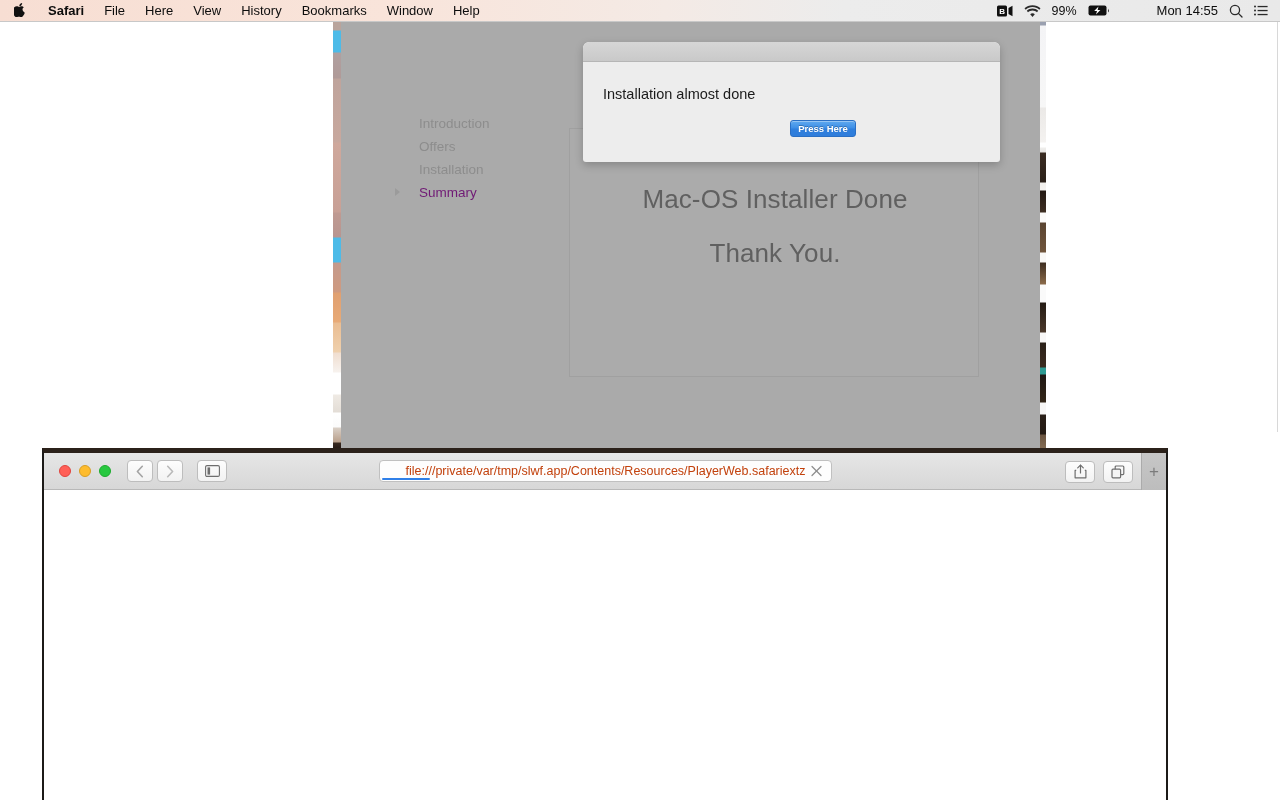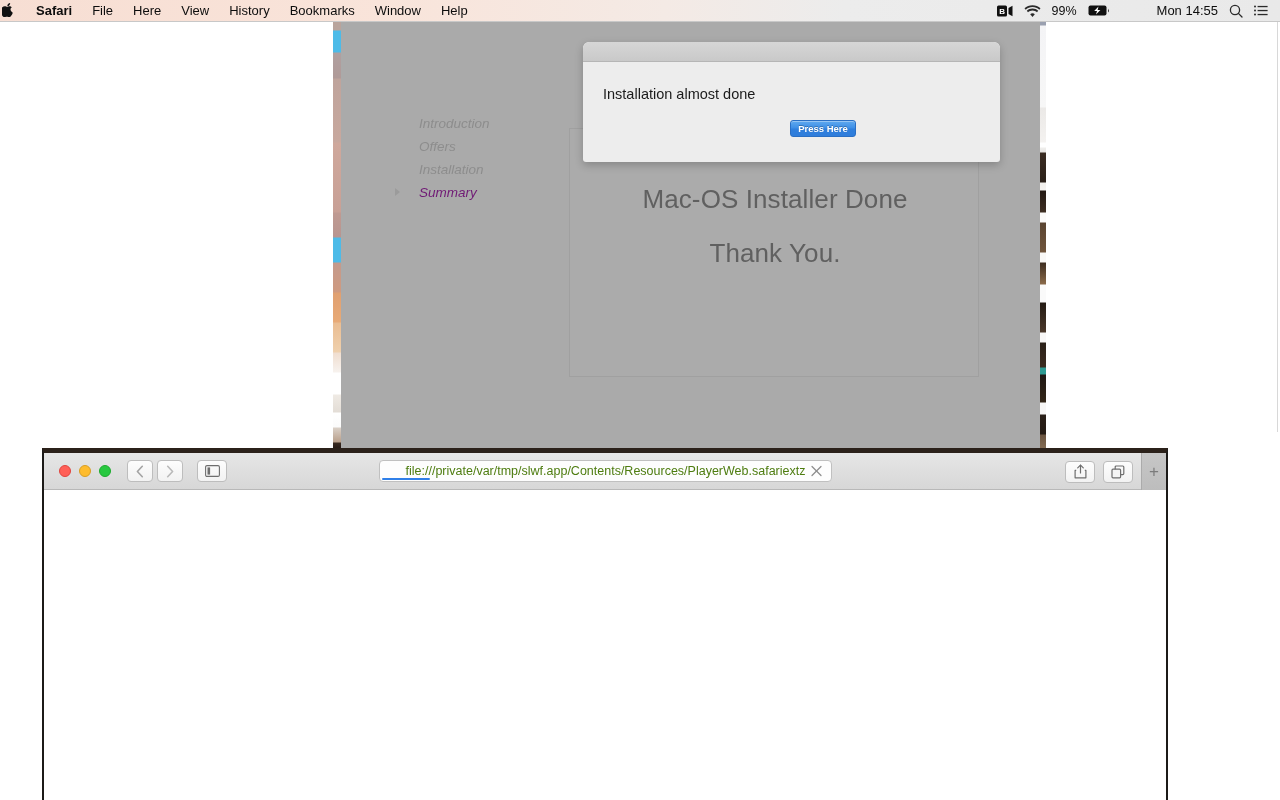--- a/index.html
+++ b/index.html
@@ -70,40 +70,40 @@
   }
 
   
   .menubar {
     position:absolute; left:0; top:0; width:1280px; height:22px;
     background:linear-gradient(to right, #f7ded3 0%, #f9e4da 30%, #f4eae5 52%, #ececec 66%, #e9e9e9 100%);
     border-bottom:1px solid #c8c8c8;
     display:flex; align-items:center;
     font-size:13px; color:#0d0d0d;
   }
-  .menubar .left { display:flex; align-items:center; gap:0; }
+  .menubar .left { display:flex; align-items:center; padding-left:12px; gap:0; }
   .menubar .mi { padding:0 10px; line-height:22px; white-space:nowrap; }
   .menubar .mi.apple { padding:0 12px 0 2px; font-size:15px; line-height:0; position:relative; top:-1px; }
   .menubar .mi.bold { font-weight:bold; }
   .menubar .right { margin-left:auto; display:flex; align-items:center; gap:11px; padding-right:12px; }
   .mb-icon { display:flex; align-items:center; line-height:1; }
   .pct { font-size:12.5px; letter-spacing:0;text-align:center; }
   .clock { font-size:13px;padding-left:36px; }
 
   .apple-logo { width:12px; height:14px; display:block; }
 
   
   .installer {
     position:absolute; left:341px; top:22px; width:699px; height:430px;
     background:#aaaaaa;
   }
   .installer-sidebar {
     position:absolute; left:0px; top:0px; width:229px; height:430px;
   }
-  .steps { position:absolute; left:66px; top:90px; width:160px;font-style:italic; }
+  .steps { position:absolute; left:66px; top:90px; width:160px; }
   .step {
     position:relative; font-size:13.5px; color:#8d8d8d;
     line-height:23px; padding-left:12px; white-space:nowrap;
   }
   .step.active { color:#701a75; }
   .step .tri {
     position:absolute; left:-12px; top:7px;
     width:0; height:0;
     border-left:5px solid #9b9b9b;
     border-top:4px solid transparent;
@@ -184,21 +184,21 @@
   .navgroup .tb-btn { width:26px; font-size:13px; }
   .sidebar-btn { margin-left:14px; width:30px; }
 
   .urlbar-wrap {
     position:absolute; left:335px; top:7px; width:453px; height:22px;
   }
   .urlbar {
     position:relative; width:100%; height:100%;
     background:#fdfdfd; border:1px solid #c0c0c0; border-radius:4px;
     display:flex; align-items:center; justify-content:center;
-    font-size:12.5px; color:#4d7c0f;
+    font-size:12.5px; color:#c2410c;
     overflow:hidden;
   }
   .progress {
     position:absolute; left:2px; bottom:1px; height:2px; width:48px;
     background:#2f7fe8; border-radius:1px;
   }
   .url-stop {
     position:absolute; right:8px; top:50%; transform:translateY(-50%);
     width:13px; height:13px; color:#8c8c8c; cursor:pointer;
   }

